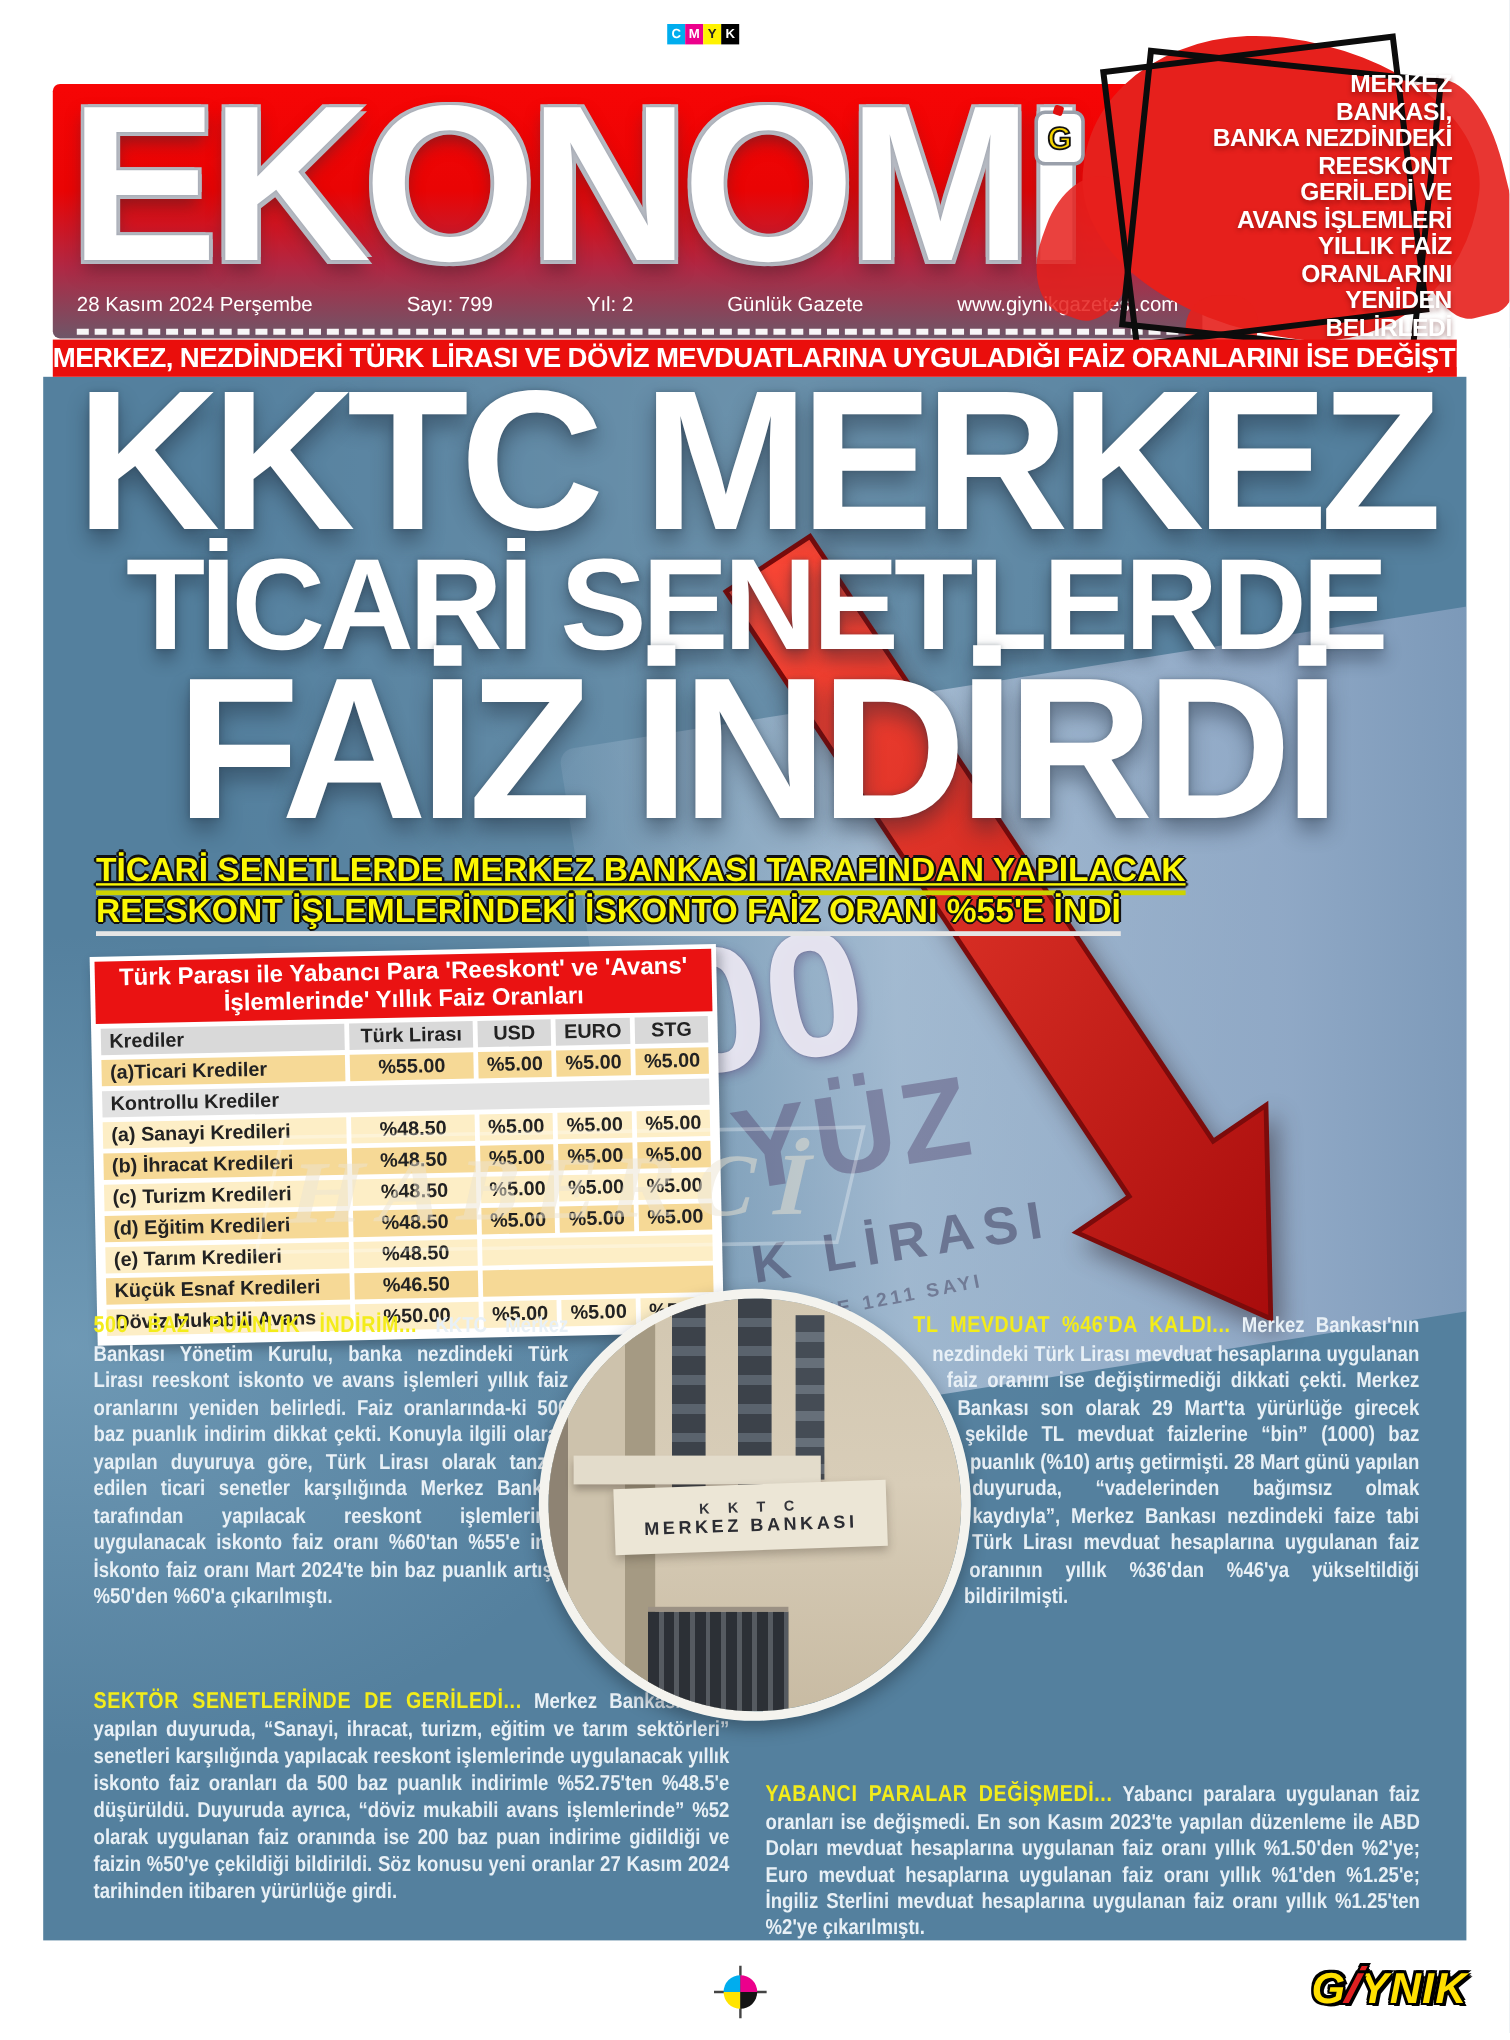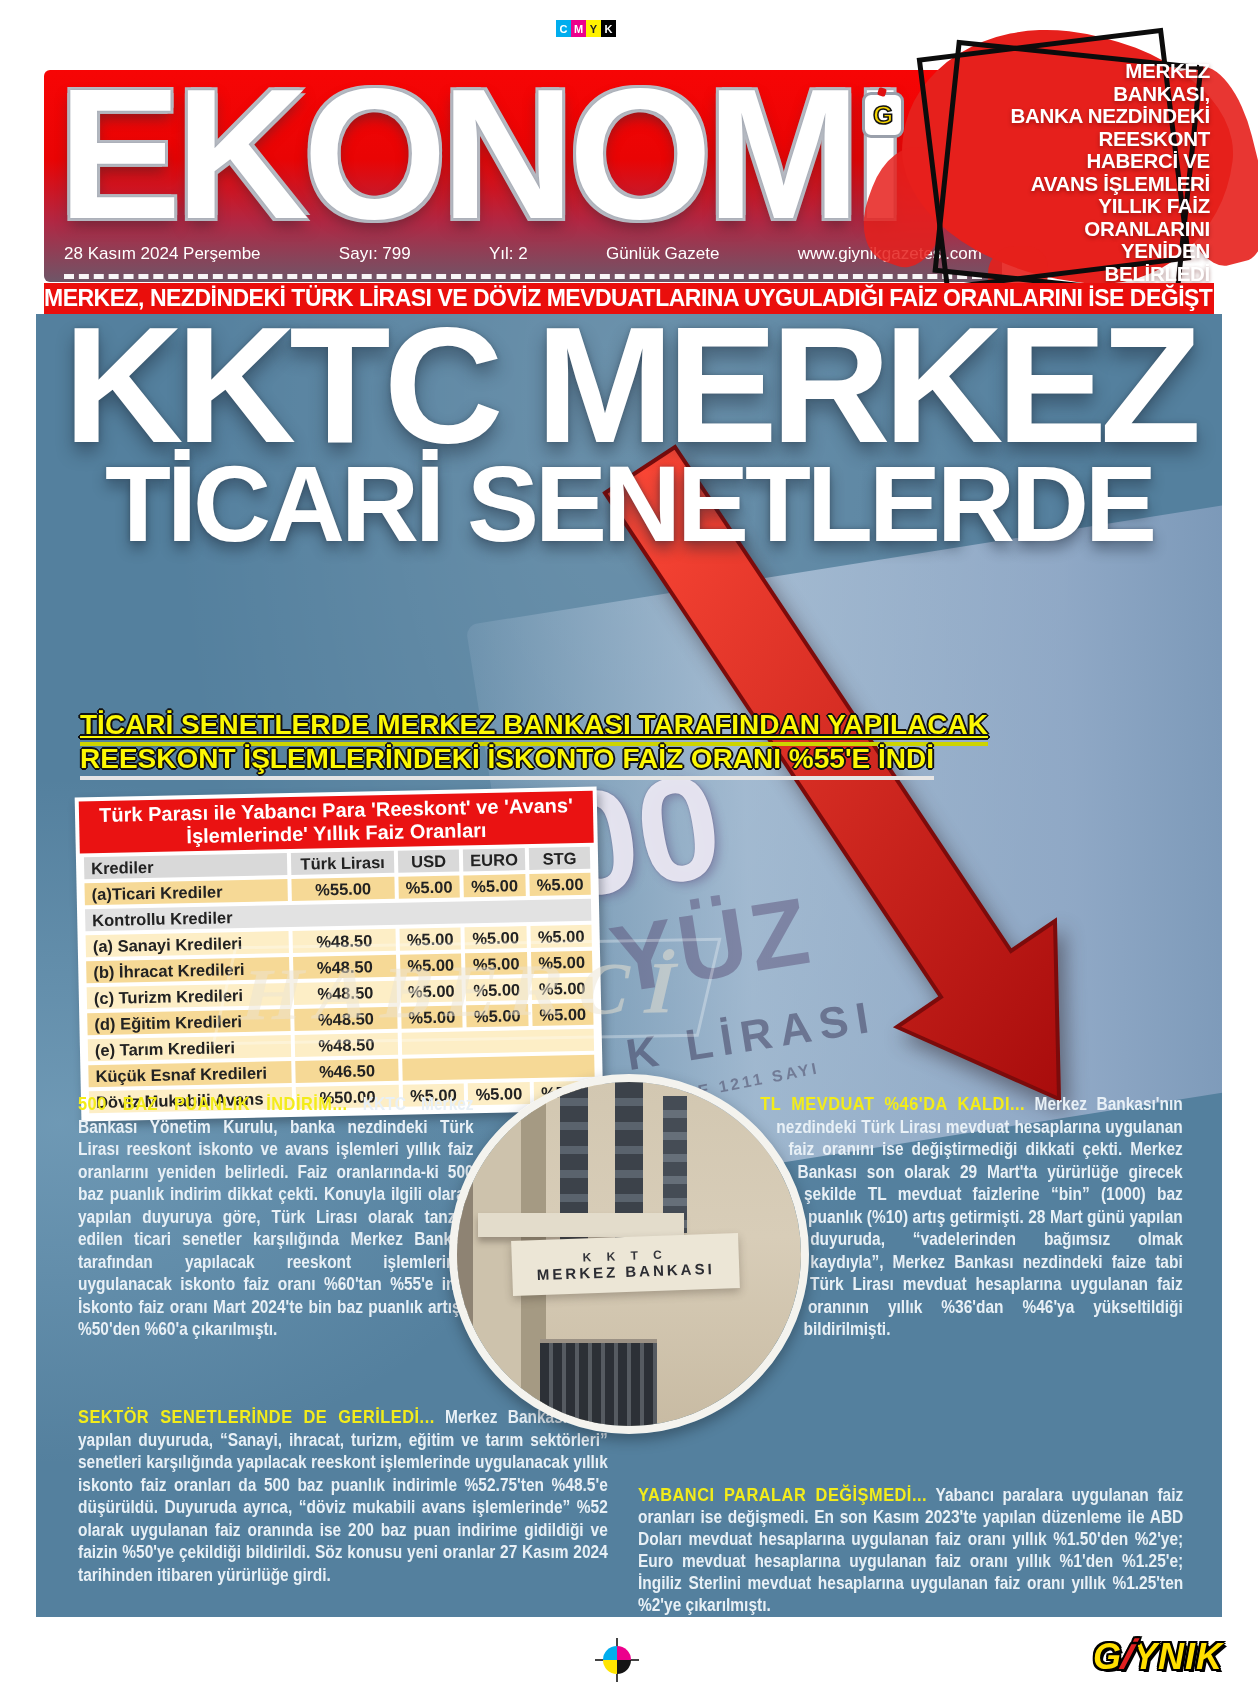--- a/index.html
+++ b/index.html
@@ -172,21 +172,21 @@
     <div class="blob blob2"></div>
     <div class="blob blob3"></div>
     <div class="blob blob4"></div>
     <div class="frame frame1"></div>
     <div class="frame frame2"></div>
     <div class="sticker-text">
       <div>MERKEZ</div>
         <div>BANKASI,</div>
       <div>BANKA NEZDİNDEKİ</div>
         <div>REESKONT</div>
-      <div>HABERCİ VE</div>
+      <div>GERİLEDİ VE</div>
         <div>AVANS İŞLEMLERİ</div>
       <div>YILLIK FAİZ</div>
         <div>ORANLARINI</div>
       <div>YENİDEN</div>
         <div>BELİRLEDİ</div>
     </div>
   </div>
 
   <div class="banner">MERKEZ, NEZDİNDEKİ TÜRK LİRASI VE DÖVİZ MEVDUATLARINA UYGULADIĞI FAİZ ORANLARINI İSE DEĞİŞTİRMEDİ</div>
 
@@ -205,20 +205,21 @@
         <linearGradient id="ag" x1="0" y1="0" x2="1" y2="1">
           <stop offset="0" stop-color="#ff4a38"></stop>
             <stop offset="1" stop-color="#a80c0c"></stop>
         </linearGradient>
       </defs>
       <polygon points="569,179 639,133 975,637 1019,607 1023,785 861,713 905,683" fill="url(#ag)" stroke="#7c0b0b" stroke-width="4"></polygon>
     </svg>
 
     <div class="hl hl1">KKTC MERKEZ</div>
     <div class="hl hl2">TİCARİ SENETLERDE</div>
+    <div class="hl hl3">FAİZ İNDİRDİ</div>
 
     <div class="sub sub1"><span class="ul">TİCARİ SENETLERDE MERKEZ BANKASI TARAFINDAN YAPILACAK</span></div>
     <div class="sub sub2"><span class="ul">REESKONT İŞLEMLERİNDEKİ İSKONTO FAİZ ORANI %55'E İNDİ</span></div>
 
     <div class="rt-wrap">
       <div class="rt-title">Türk Parası ile Yabancı Para 'Reeskont' ve 'Avans' İşlemlerinde' Yıllık Faiz Oranları</div>
       <table class="rt">
         <tbody>
             <tr>
           <th class="hd lab">Krediler</th>

